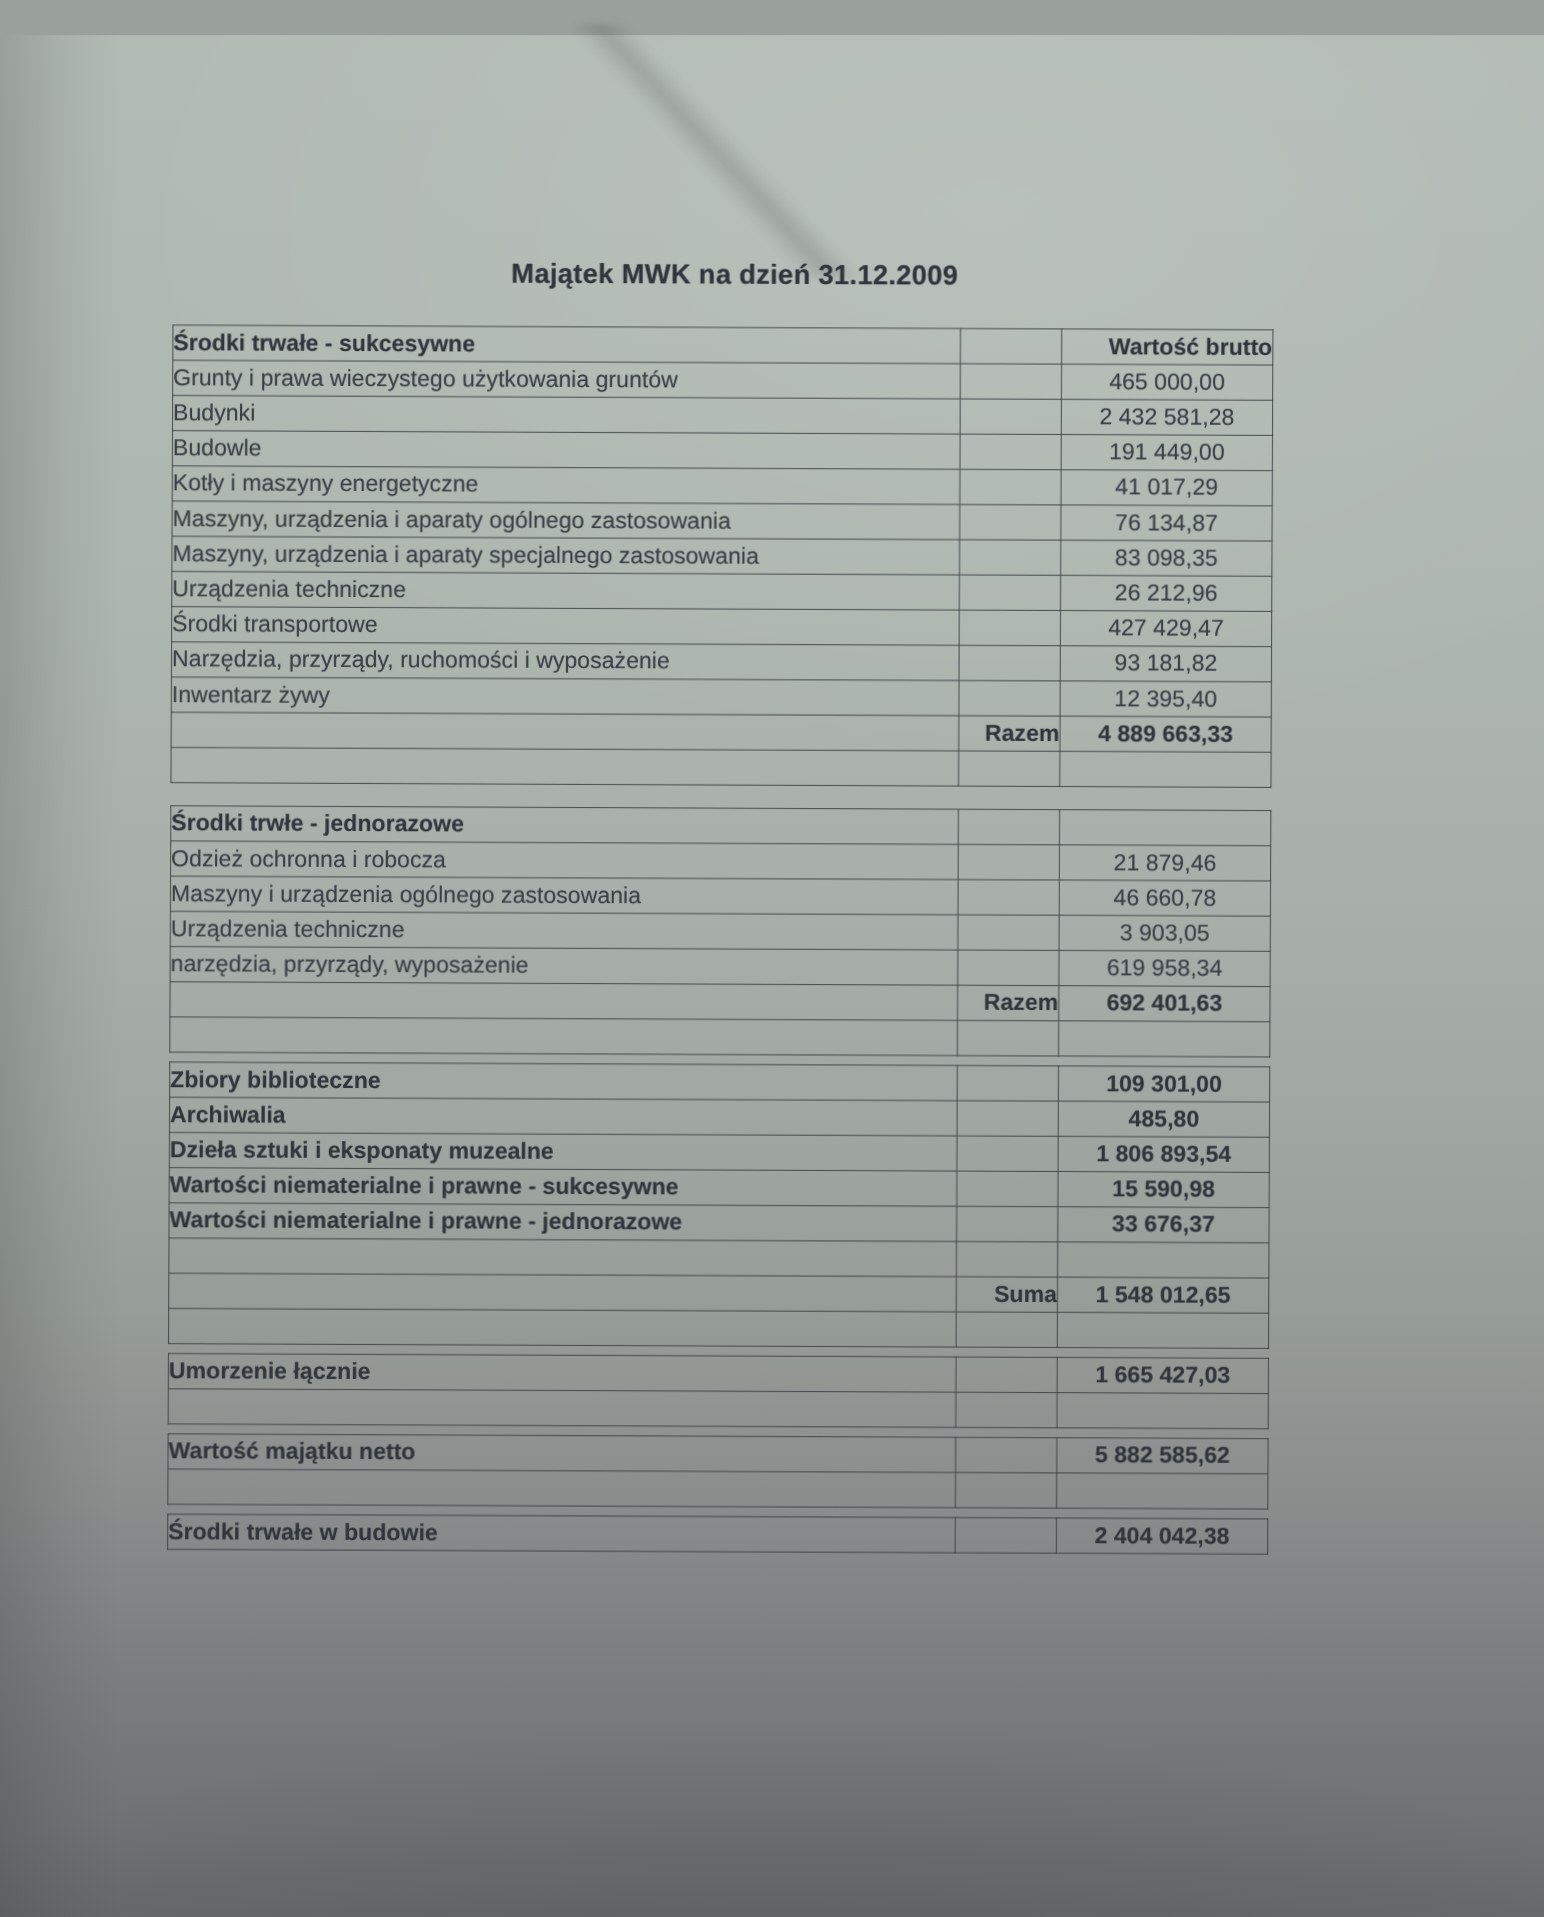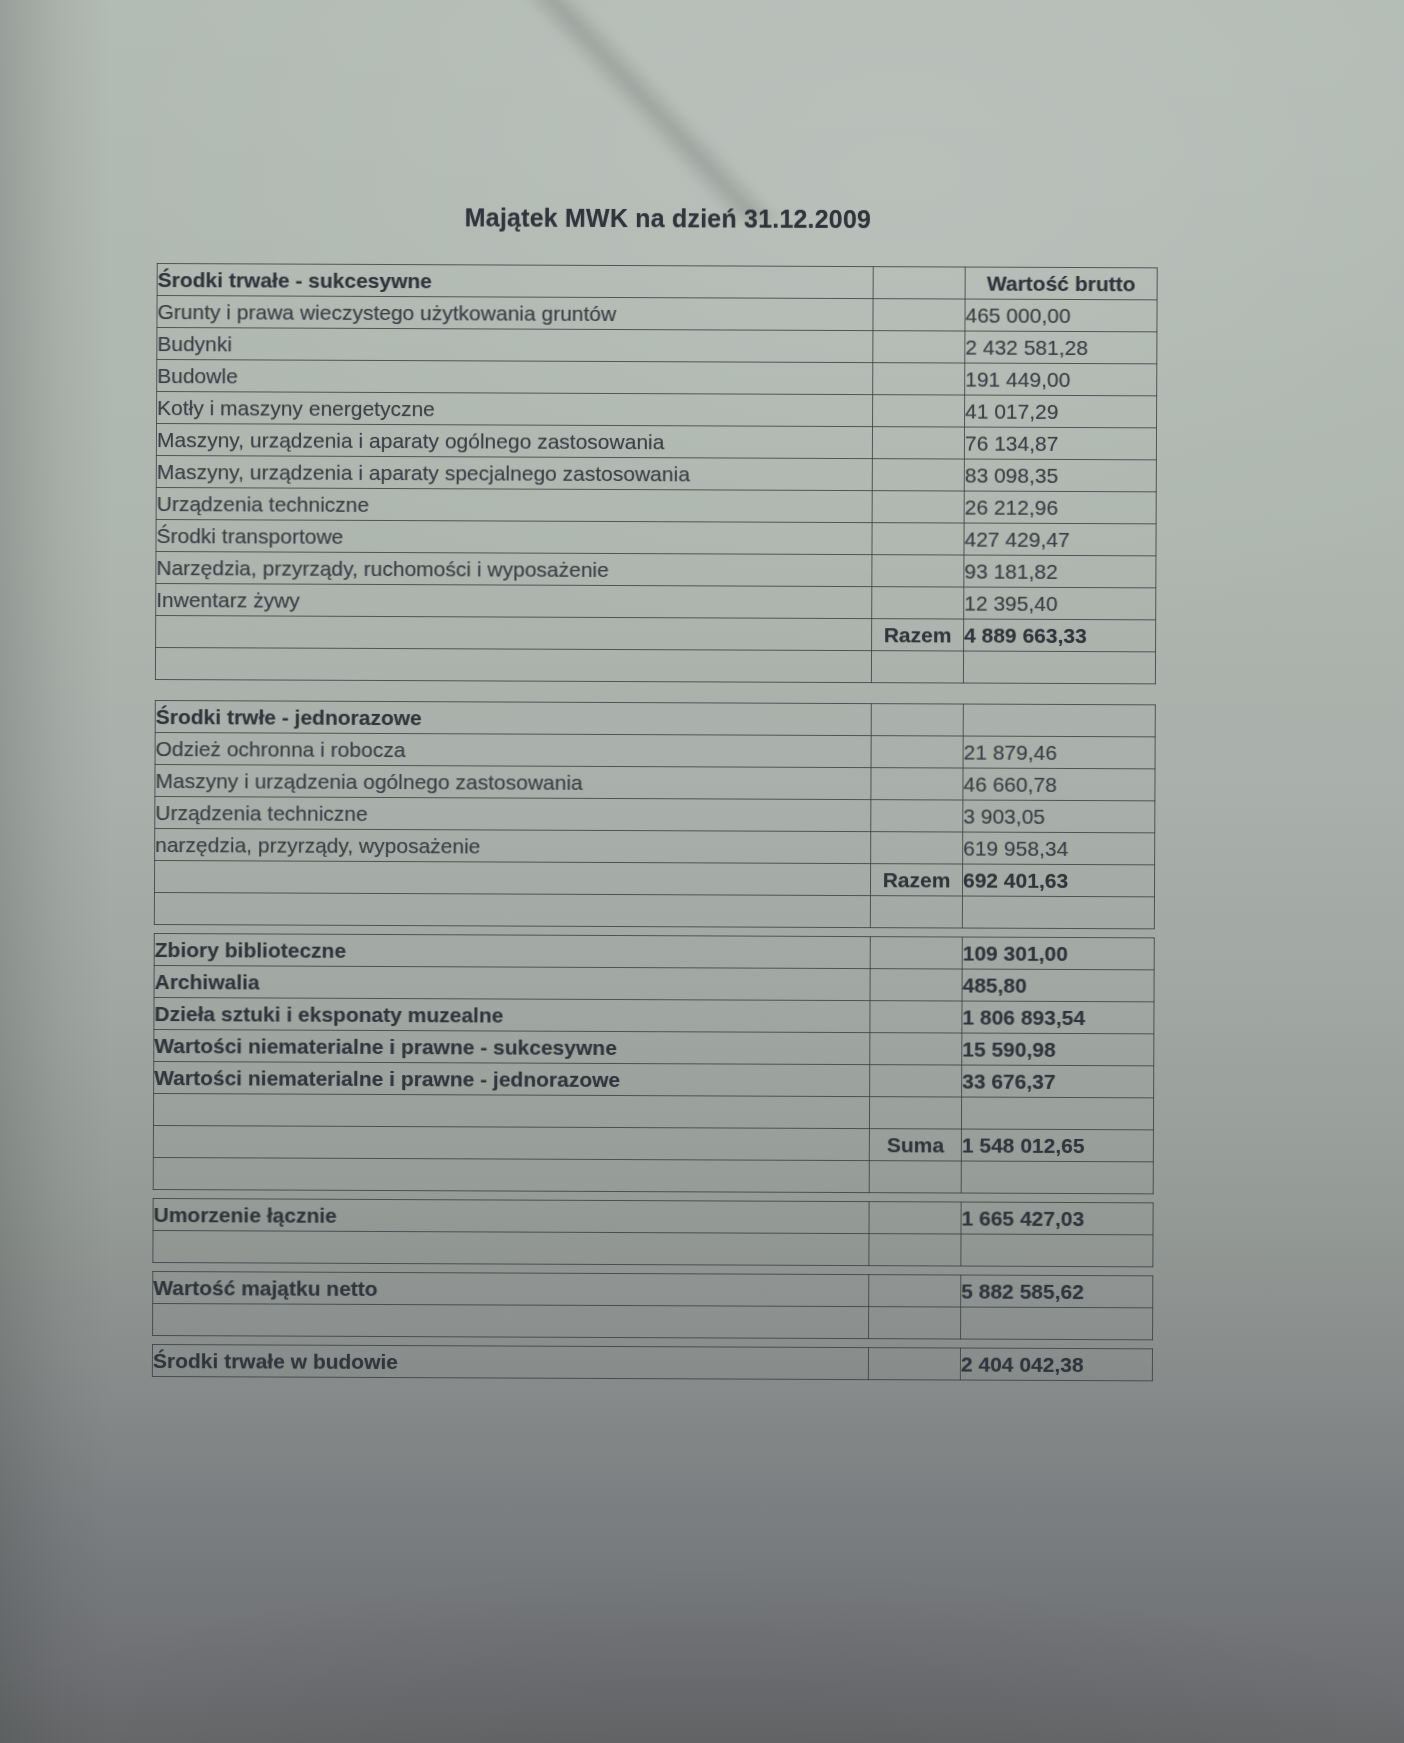--- a/index.html
+++ b/index.html
@@ -11,20 +11,21 @@
   
   .photo{
     position:absolute;inset:0;
     background:
       radial-gradient(ellipse 1300px 800px at 64% 10%, rgba(255,255,255,0.10), rgba(255,255,255,0) 62%),
       radial-gradient(ellipse 1600px 700px at 50% 118%, rgba(20,22,24,0.28), rgba(20,22,24,0) 70%),
       linear-gradient(180deg,
         #b3bbb5 0%, #b0b8b2 18%, #aeb6b0 30%, #a9b0ab 45%,
         #a0a7a2 58%, #969c98 68%, #898d8c 78%, #7b7e80 87%,
         #717376 94%, #696b6d 100%);
+    margin-top: 32px;
   }
   .shade-left{
     position:absolute;left:0;top:0;width:110px;height:100%;
     background:linear-gradient(90deg, rgba(58,62,60,0.22), rgba(58,62,60,0.07) 55%, rgba(58,62,60,0) 100%);
   }
   .crease{
     position:absolute;left:520px;top:-10px;width:260px;height:230px;
     background:linear-gradient(47deg, rgba(0,0,0,0) 44%, rgba(62,67,64,0.20) 50%, rgba(0,0,0,0) 56%);
     filter:blur(3px);
   }
@@ -49,22 +50,22 @@
     width:1000px;border-collapse:collapse;table-layout:fixed;
     font-size:21px;color:#3a3f45;
   }
   table.block td{
     height:31px;padding:0;
     border:1px solid rgba(58,62,66,0.82);
     overflow:hidden;white-space:nowrap;
     text-shadow:0 0 1px rgba(58,63,69,0.35);
   }
   td.lab{padding-left:10px;text-align:left;}
-  td.mid{text-align:center;}
-  td.val{text-align:left;padding-right:12px;}
+  td.mid{text-align:right;}
+  td.val{text-align:center;padding-right:12px;}
   .b{font-weight:bold;color:#30353b;}
   .gap20{margin-top:20px;}
   .gap8{margin-top:8px;}
 </style>
 </head>
 <body>
 
 <div class="photo">
   <div class="shade-left"></div>
   <div class="crease"></div>

